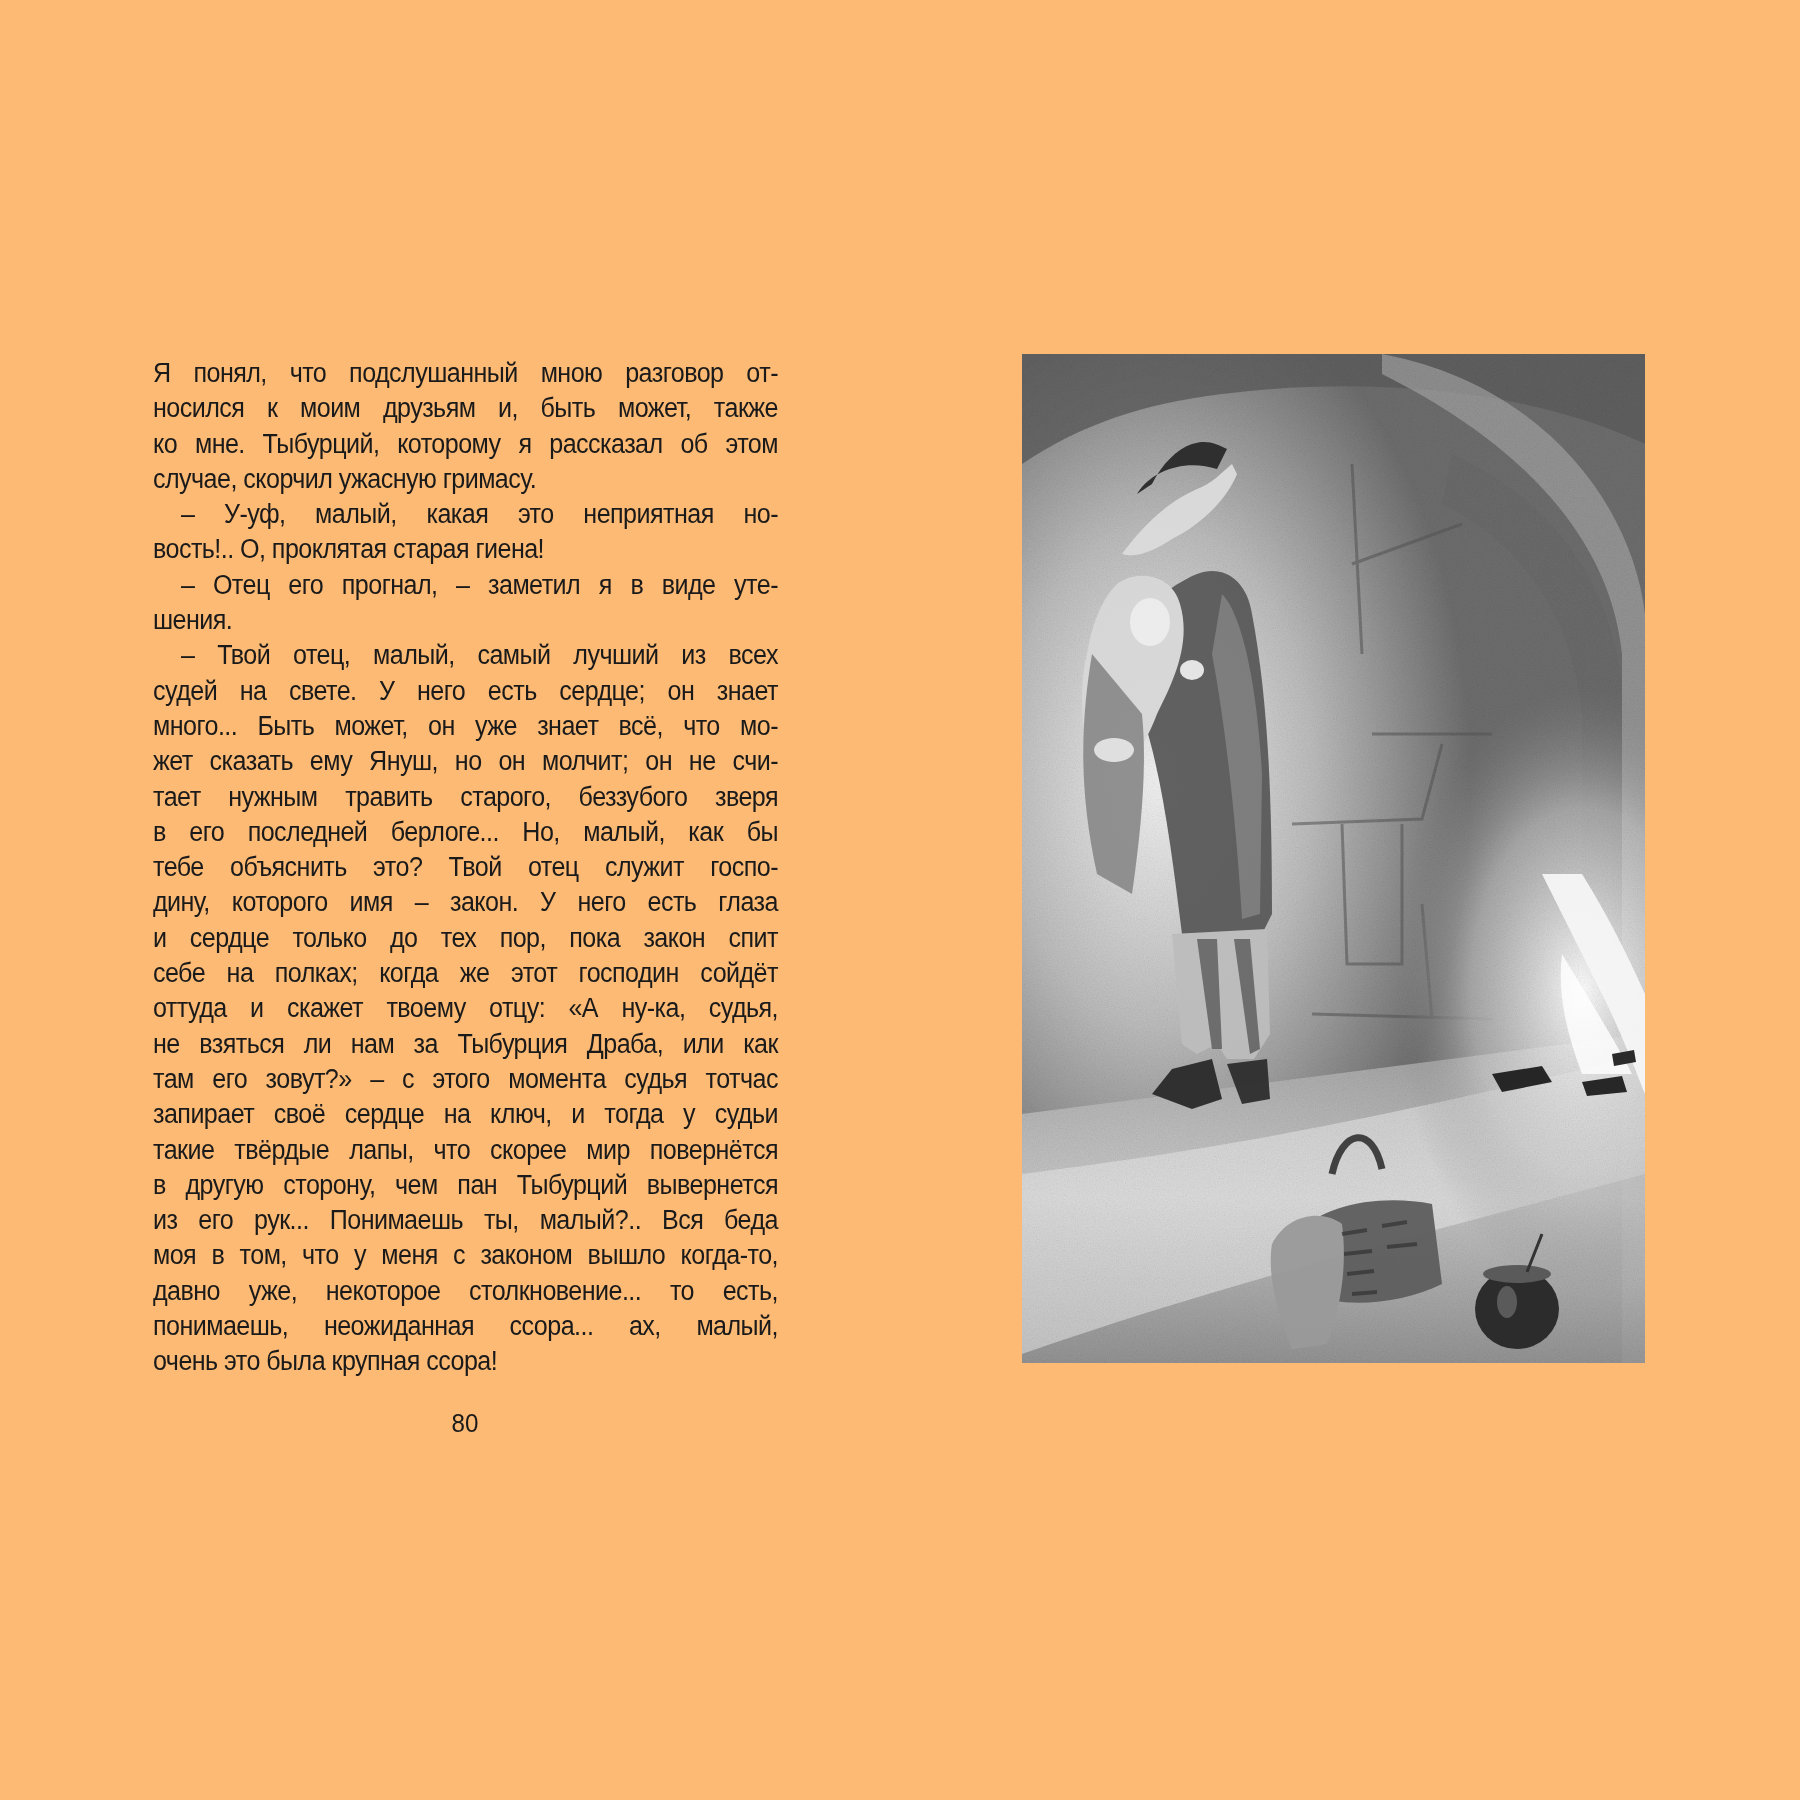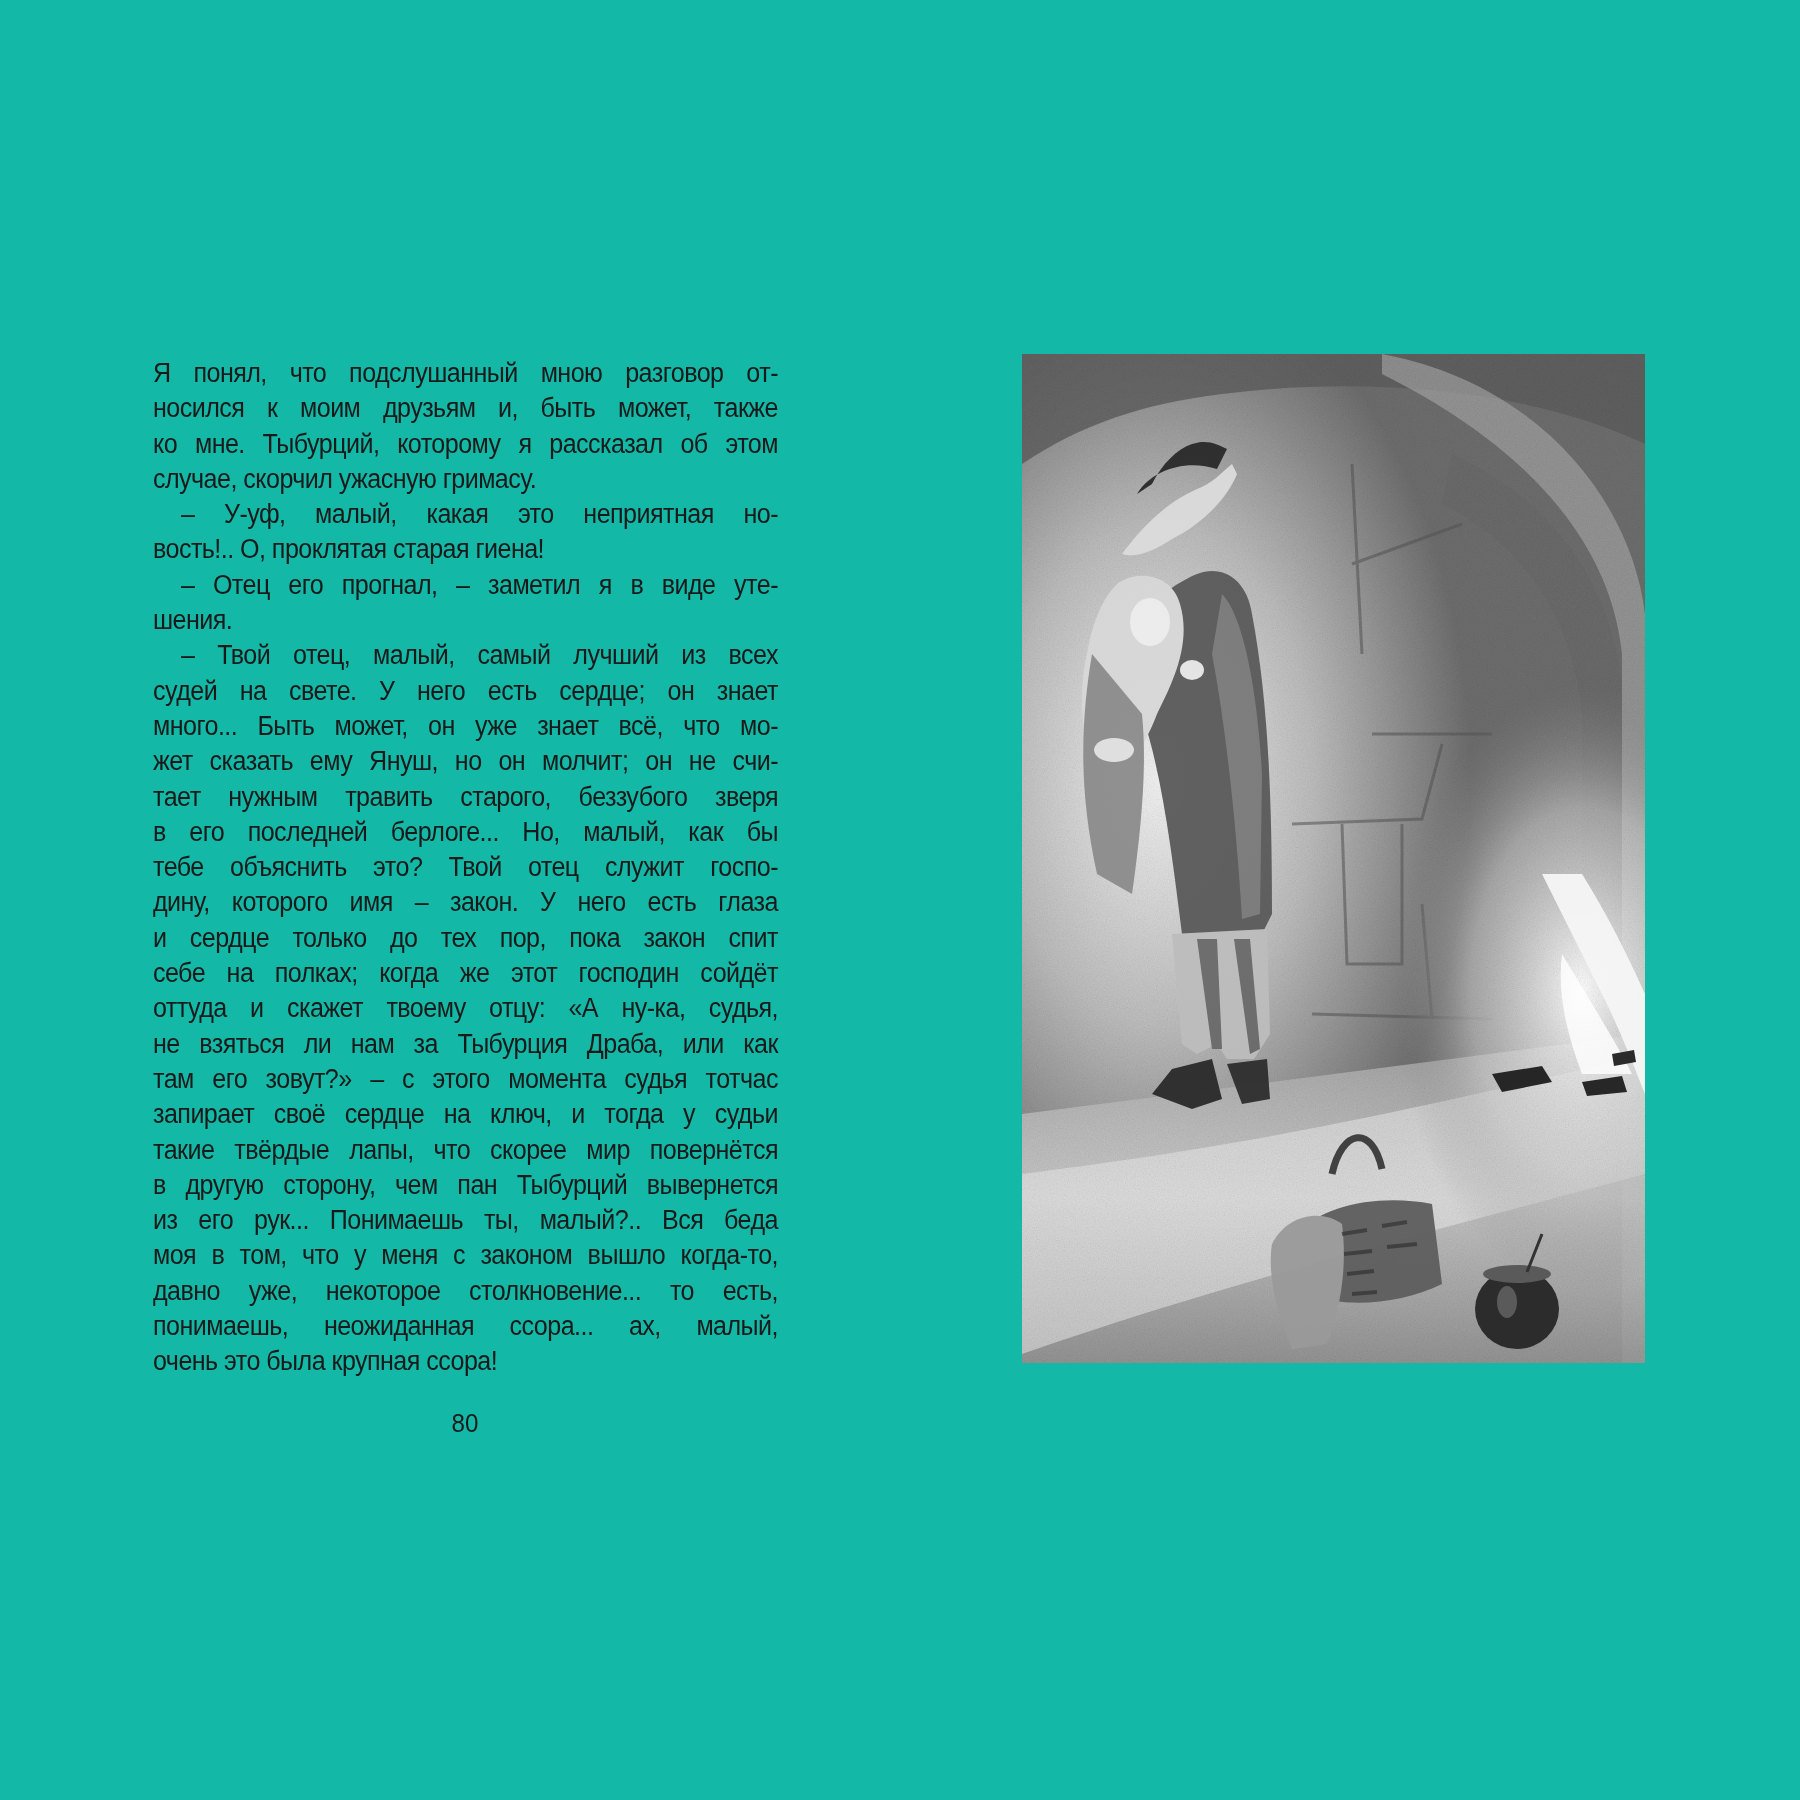--- a/index.html
+++ b/index.html
@@ -1,17 +1,17 @@
 <!DOCTYPE html>
 <html><head>
 <meta charset="utf-8">
 <style>
   html, body { margin: 0; padding: 0; background: #ffffff; }
   body { width: 1800px; height: 1800px; position: relative; overflow: hidden; }
-  .page { position: absolute; left: 0; top: 0; width: 1800px; height: 1800px; background: #14b8a6; }
+  .page { position: absolute; left: 0; top: 0; width: 1800px; height: 1800px; background: #fdba74; }
 
   .text-column {
     position: absolute;
     left: 153px;
     top: 356px;
     width: 625px;
     font-family: "Liberation Sans", sans-serif;
     font-size: 27px;
     color: #1a1a1a;
     letter-spacing: -0.6px;

